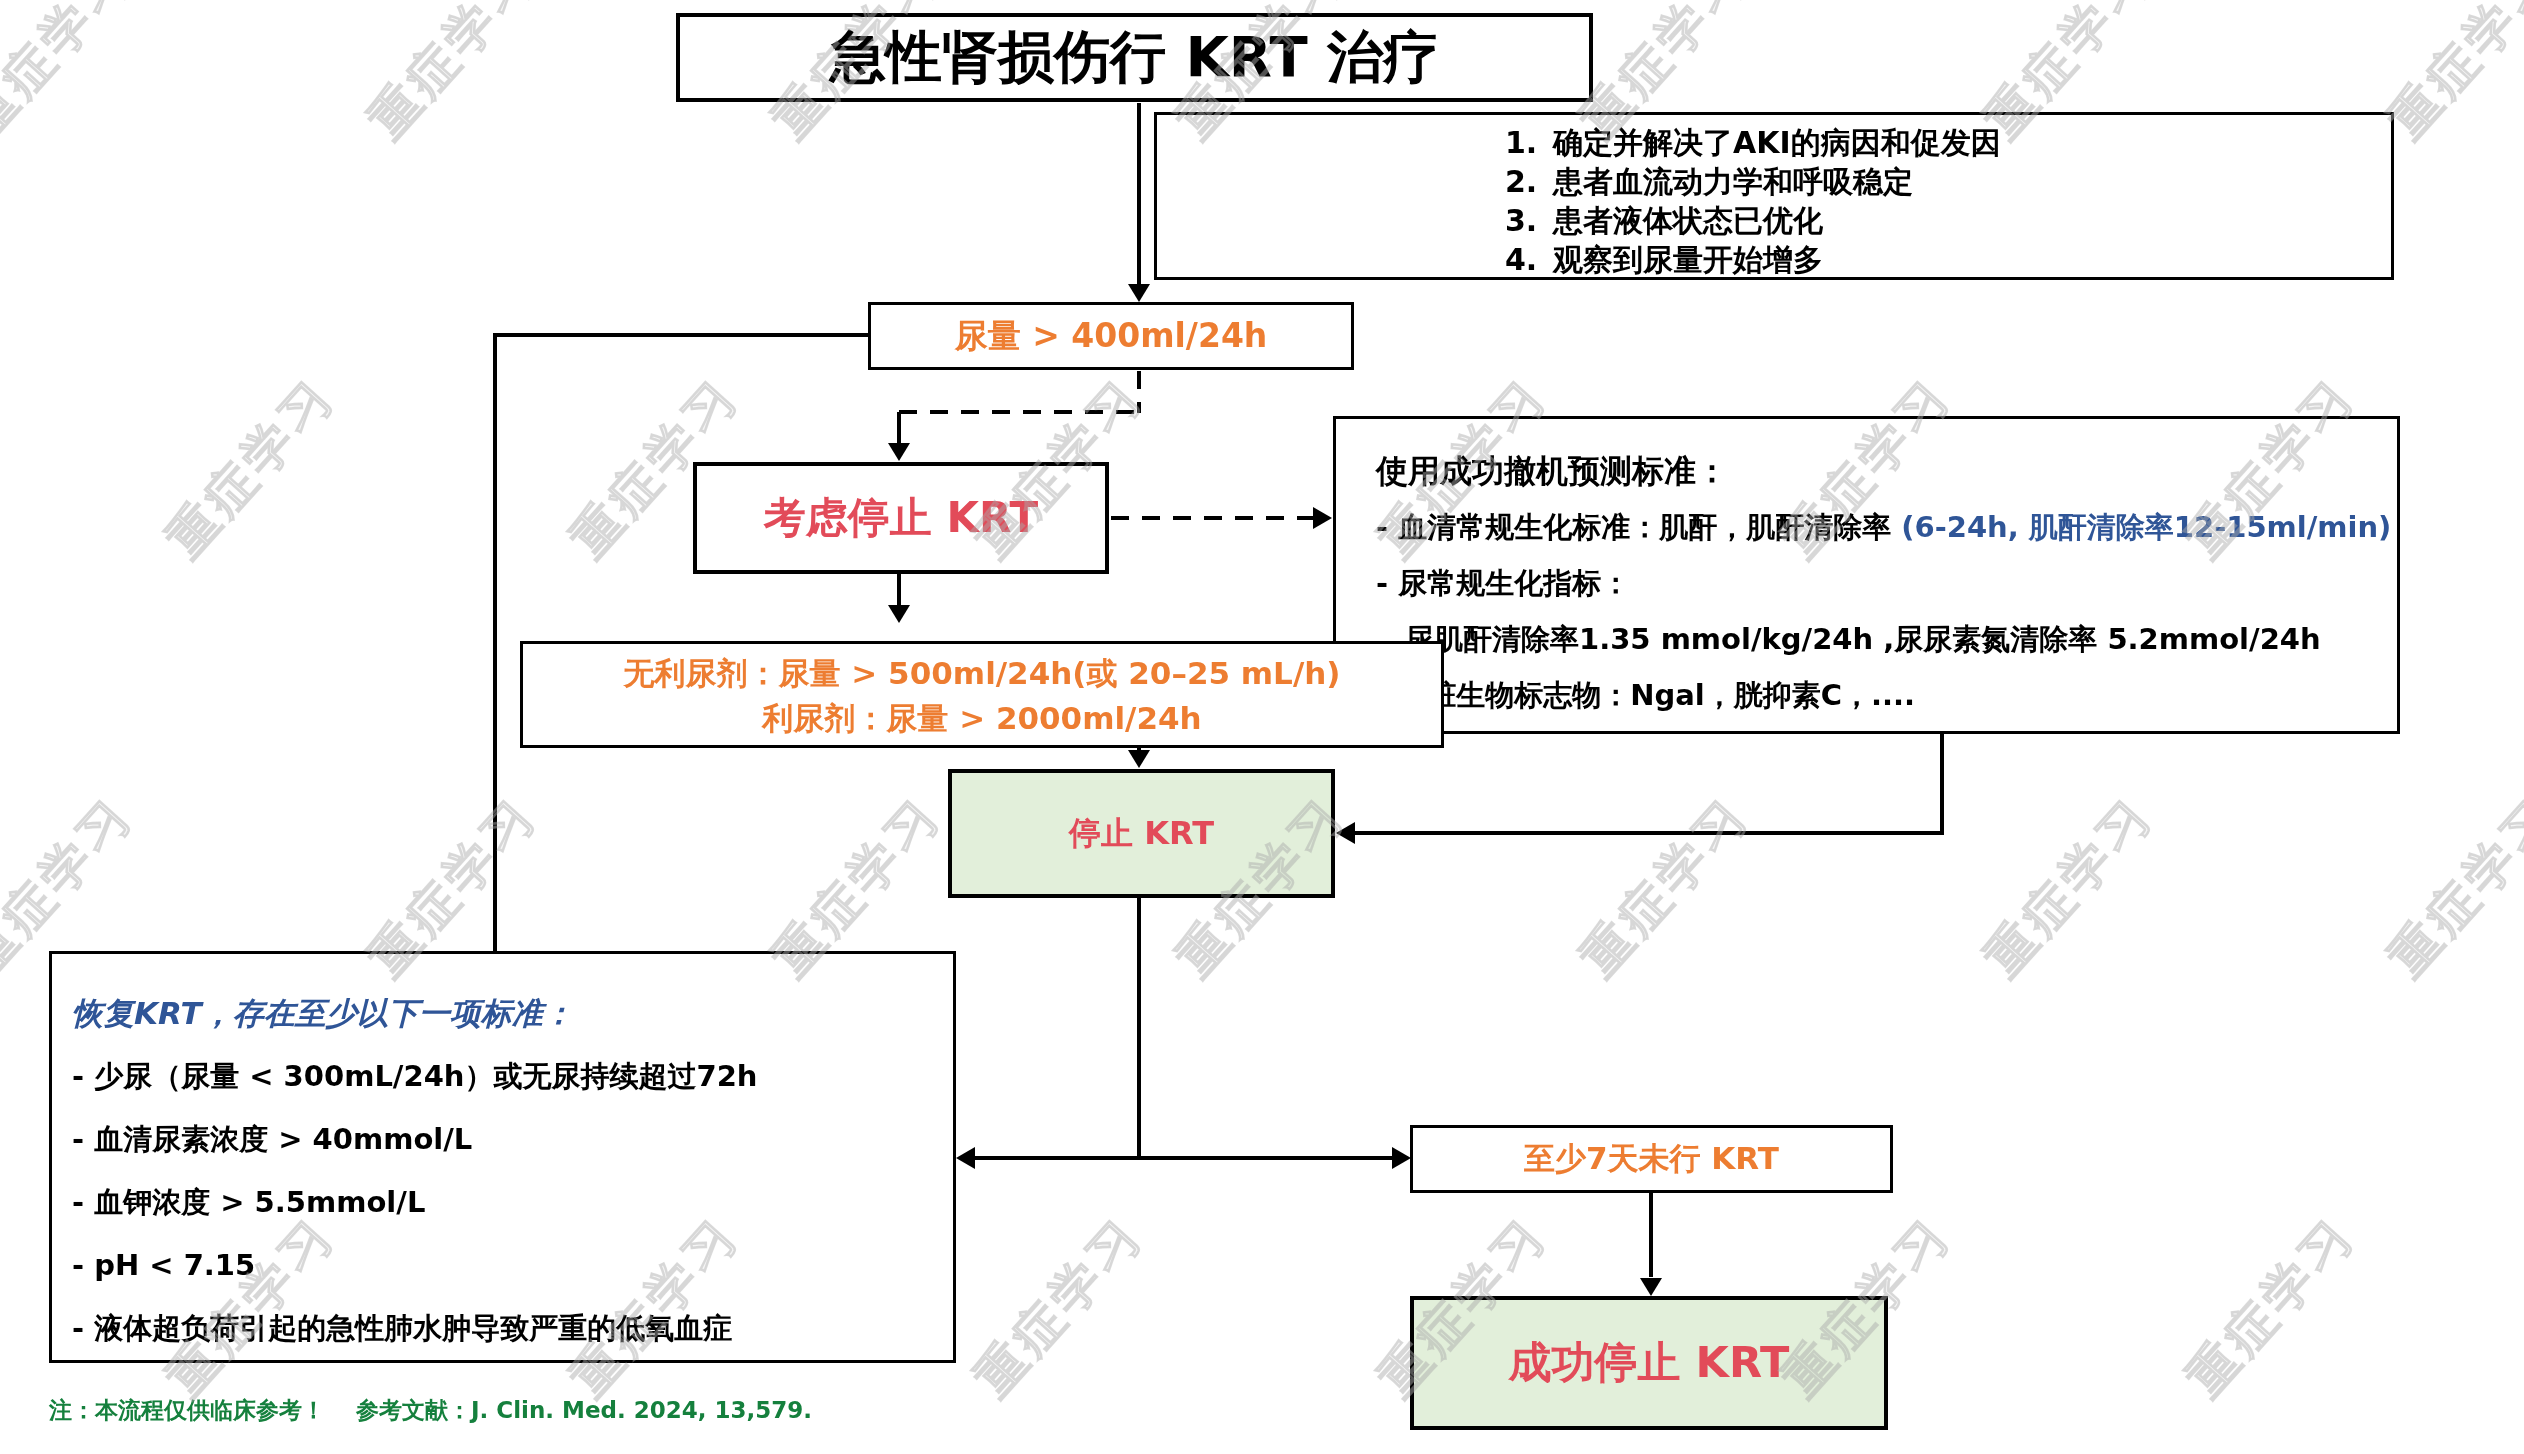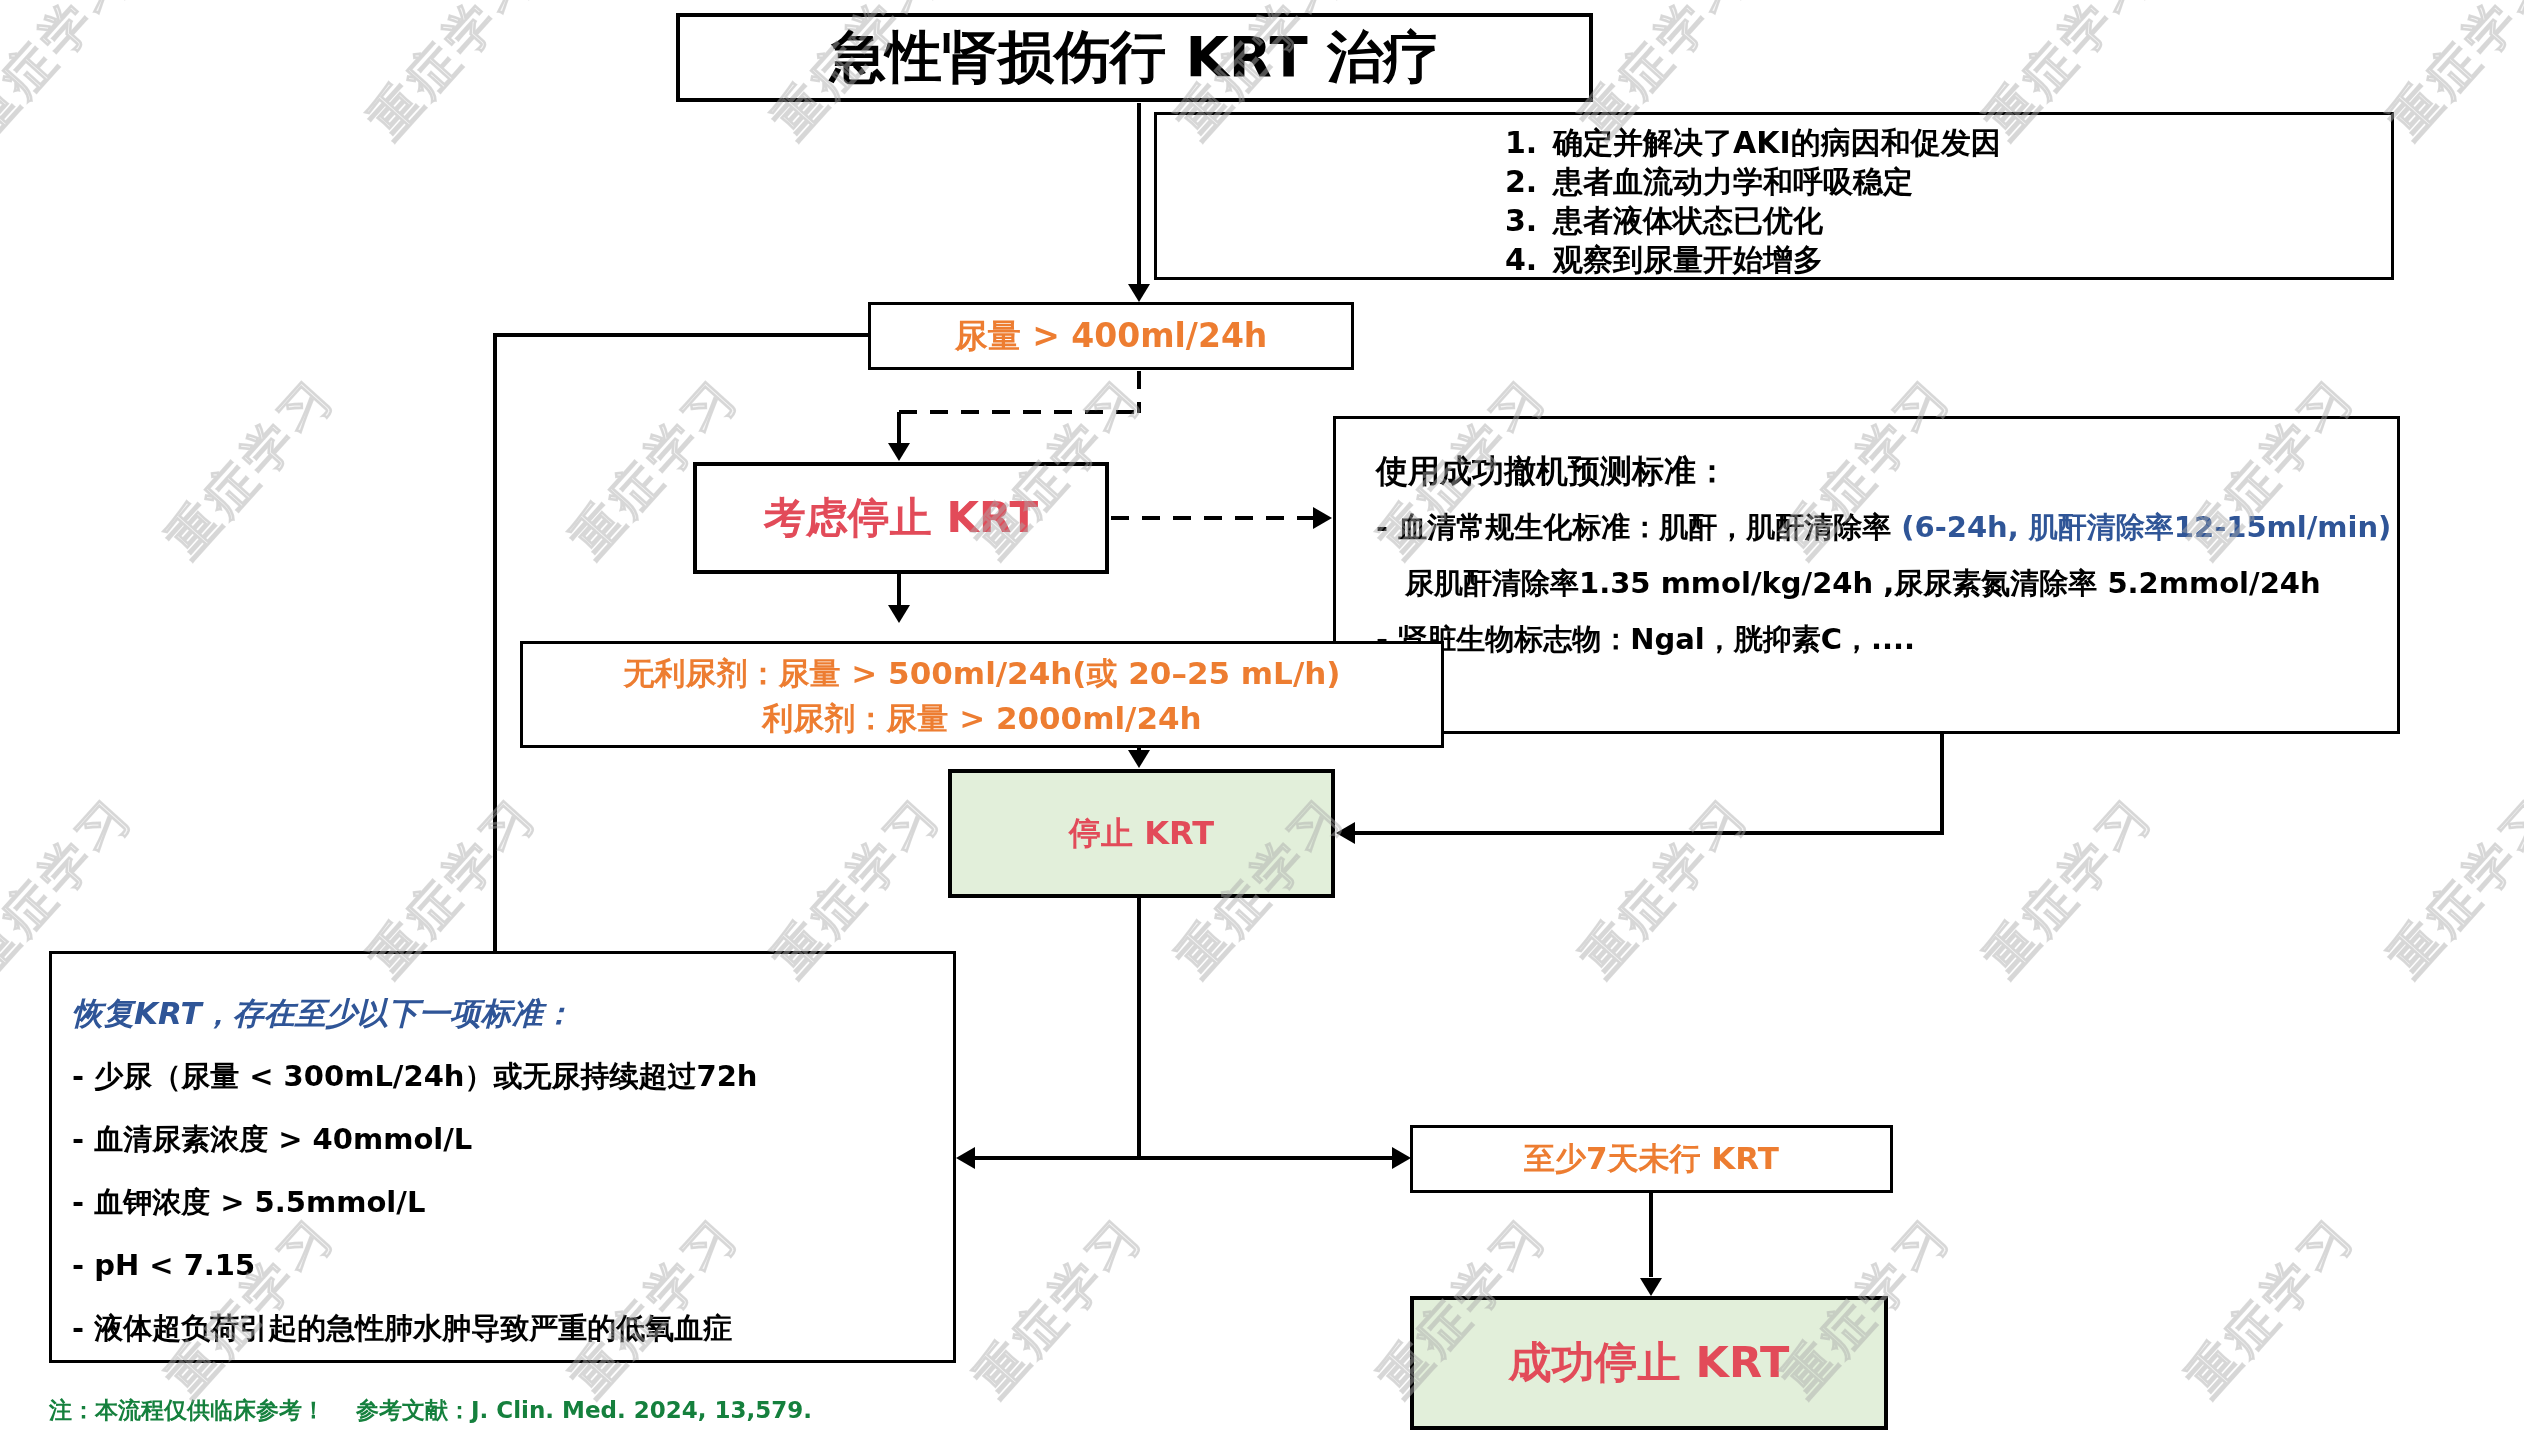--- a/index.html
+++ b/index.html
@@ -120,20 +120,21 @@
 
   <div id="consider-box" class="box thick center red-text">
     <span>考虑停止 KRT</span>
   </div>
 
   <div id="criteria-box" class="box">
     <div class="crit-title">使用成功撤机预测标准：</div>
     <div class="crit-line">
       <span>- 血清常规生化标准：肌酐，肌酐清除率 </span><span class="blue-text">(6-24h, 肌酐清除率12-15ml/min)</span>
     </div>
+    <div class="crit-line">- 尿常规生化指标：</div>
     <div class="crit-line crit-indent blue-text">尿肌酐清除率1.35 mmol/kg/24h ,尿尿素氮清除率 5.2mmol/24h</div>
     <div class="crit-line">- 肾脏生物标志物：Ngal，胱抑素C，....</div>
   </div>
 
   <div id="urine500-box" class="box orange-text">
     <div>无利尿剂：尿量 &gt; 500ml/24h(或 20–25 mL/h)</div>
     <div>利尿剂：尿量 &gt; 2000ml/24h</div>
   </div>
 
   <div id="stop-box" class="box thick center green red-text">

